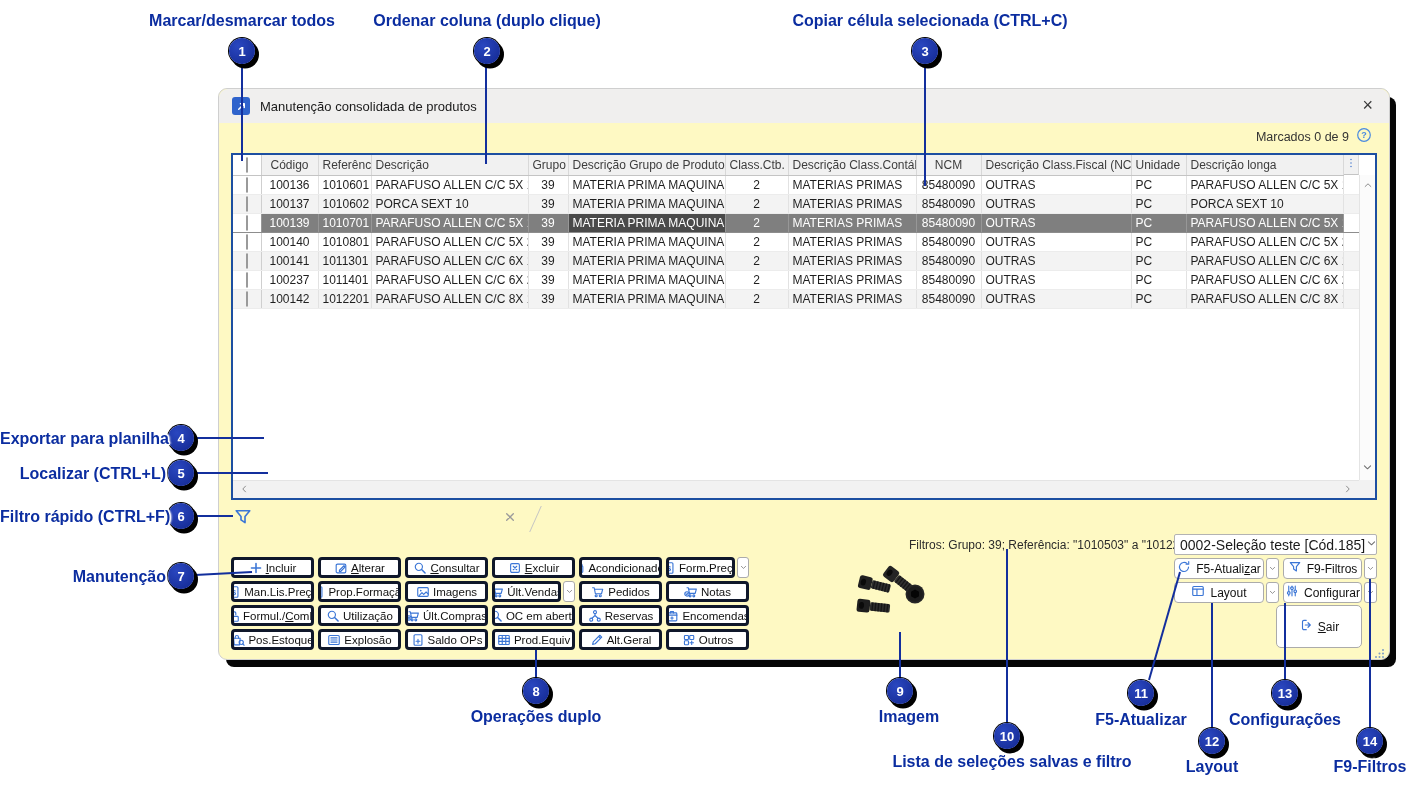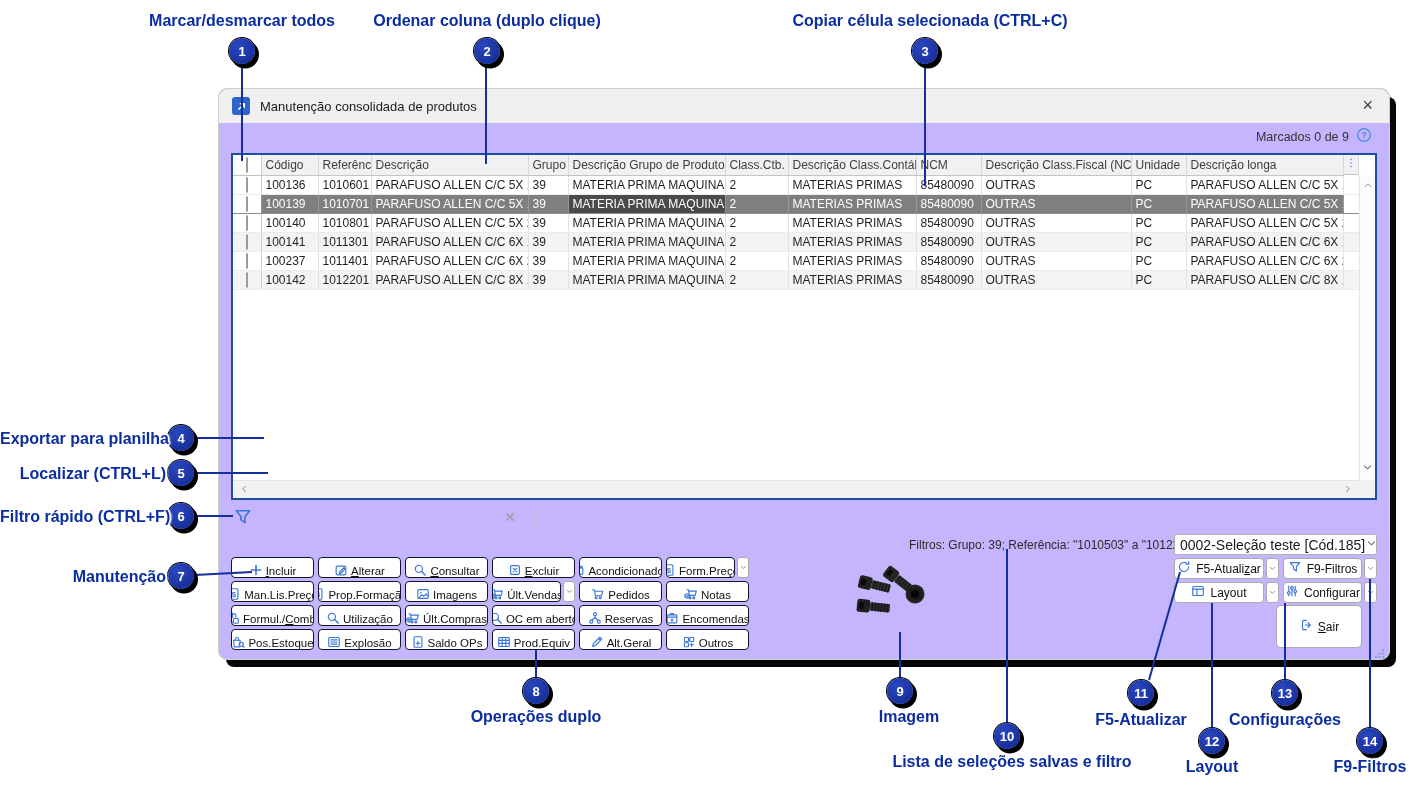--- a/index.html
+++ b/index.html
@@ -1,20 +1,20 @@
 <!DOCTYPE html>
 <html><head>
 <meta charset="utf-8">
 <style>
   html,body{margin:0;padding:0;}
   body{width:1418px;height:793px;position:relative;overflow:hidden;background:#fff;
        font-family:"Liberation Sans","DejaVu Sans",sans-serif;}
 
   
-  .window{position:absolute;left:218px;top:88px;width:1170px;height:570px;background:#c4b5fd;
+  .window{position:absolute;left:218px;top:88px;width:1170px;height:570px;background:#fef9c3;
           border:1px solid #cfcfcf;border-radius:9px;box-shadow:7px 8px 0 -1px #060606;z-index:1;}
   .titlebar{position:absolute;left:0;top:0;right:0;height:34px;background:#f0efee;
             border-radius:9px 9px 0 0;display:flex;align-items:center;}
   .title-icon{margin-left:13px;width:18px;height:18px;background:#2f63cc;border-radius:3px;
               display:flex;align-items:center;justify-content:center;}
   .title-text{margin-left:10px;font-size:13px;color:#1b1b1b;}
   .close-btn{position:absolute;right:16px;top:6px;font-size:18px;color:#3a3a3a;line-height:20px;}
   .marcados{position:absolute;right:40px;top:41px;font-size:12.5px;color:#333;}
   .help{position:absolute;right:17px;top:38px;width:16px;height:16px;}
 
@@ -26,21 +26,21 @@
            border-right:1px solid #d8d8d8;border-bottom:1px solid #c4c4c4;white-space:nowrap;
            overflow:hidden;box-sizing:border-box;}
   .grid td{height:19px;padding:0 4px;border-right:1px solid #e2e2e2;border-bottom:1px solid #ececec;
            color:#1f1f1f;white-space:nowrap;overflow:hidden;box-sizing:border-box;}
   .grid tr.odd td{background:#f3f3f3;}
   .grid td.col-checkbox,.grid th.col-checkbox{background:#fff;border-right:1px solid #cfcfcf;}
   .grid tr.selected td{background:#7f7f7f;color:#fff;border-right-color:#979797;border-bottom-color:#8d8d8d;}
   .grid tr.selected td.cell-selected{background:#4a4a4a;}
   .grid tr.selected td.col-checkbox{background:#fff;}
   .grid td.col-options,.grid tr.selected td.col-options{background:#fff;border-right:none;}
-  .al-r{text-align:left;} .al-l{text-align:left;} .al-c{text-align:center;}
+  .al-r{text-align:center;} .al-l{text-align:left;} .al-c{text-align:center;}
   .checkbox{width:13px;height:13px;border:1px solid #9a9a9a;border-radius:2px;background:#fff;margin:0 auto;}
   .vscroll{position:absolute;top:20px;right:0;width:16px;bottom:18px;background:#fbfbfb;
            border-left:1px solid #e4e4e4;display:flex;flex-direction:column;justify-content:space-between;
            align-items:center;padding:2px 0;box-sizing:border-box;}
   .hscroll{position:absolute;left:0;right:16px;bottom:0;height:18px;background:#f2f2f2;
            border-top:1px solid #e4e4e4;display:flex;justify-content:space-between;align-items:center;
            padding:0 5px;box-sizing:border-box;}
   .sb-corner{position:absolute;right:0;bottom:0;width:16px;height:18px;background:#f2f2f2;}
   .opts-head{display:flex;align-items:center;justify-content:center;}
 
@@ -50,22 +50,22 @@
                 border-radius:2px;font-size:12px;color:#333;padding:0 8px;box-sizing:border-box;
                 font-family:"Liberation Sans","DejaVu Sans",sans-serif;outline:none;}
   .filter-input::placeholder{color:#9e9e9e;}
   .filter-clear{position:absolute;left:284px;top:421px;width:16px;height:16px;}
   .tab-slash{position:absolute;left:302px;top:417px;height:26px;width:14px;
              border-right:1px solid #c4c4c4;transform:skewX(-24deg);}
 
   
   #actions-grid{position:absolute;left:12px;top:468px;display:grid;
                 grid-template-columns:repeat(6,83px);grid-auto-rows:21px;column-gap:4px;row-gap:3px;}
-  .abtn{display:flex;align-items:flex-end;justify-content:center;gap:3px;background:#fff;
-        border:1px solid #0f172a;border-radius:4px;font-size:11.5px;color:#111;height:21px;
+  .abtn{display:flex;align-items:center;justify-content:center;gap:3px;background:#fff;
+        border:3px solid #0f172a;border-radius:4px;font-size:11.5px;color:#111;height:21px;
         box-sizing:border-box;white-space:nowrap;overflow:hidden;padding:0 2px;}
   .abtn .bicon{display:flex;flex:none;}
   .btn-wrap{display:flex;gap:2px;}
   .btn-wrap .abtn{flex:1;min-width:0;}
   .mini{width:12px;flex:none;display:flex;align-items:center;justify-content:center;background:#fff;
         border:1px solid #ababab;border-radius:3px;box-sizing:border-box;}
   .mini svg,.rp-mini svg{width:9px;height:9px;}
   u{text-decoration:underline;}
 
   
@@ -166,20 +166,35 @@
             <td class="al-l">1010601</td>
             <td class="al-l">PARAFUSO ALLEN C/C  5X 10</td>
             <td class="al-r">39</td>
             <td class="al-l">MATERIA PRIMA MAQUINA</td>
             <td class="al-r">2</td>
             <td class="al-l">MATERIAS PRIMAS</td>
             <td class="al-r">85480090</td>
             <td class="al-l">OUTRAS</td>
             <td class="al-l">PC</td>
             <td class="al-l">PARAFUSO ALLEN C/C  5X 10</td>
+            <td class="col-options"></td>
+          </tr>
+          <tr class="odd">
+            <td class="col-checkbox al-c"><span class="checkbox"></span></td>
+            <td class="al-r">100137</td>
+            <td class="al-l">1010602</td>
+            <td class="al-l">PORCA SEXT 10</td>
+            <td class="al-r">39</td>
+            <td class="al-l">MATERIA PRIMA MAQUINA</td>
+            <td class="al-r">2</td>
+            <td class="al-l">MATERIAS PRIMAS</td>
+            <td class="al-r">85480090</td>
+            <td class="al-l">OUTRAS</td>
+            <td class="al-l">PC</td>
+            <td class="al-l">PORCA SEXT 10</td>
             <td class="col-options"></td>
           </tr>
           <tr class="odd selected">
             <td class="col-checkbox al-c"><span class="checkbox"></span></td>
             <td class="al-r">100139</td>
             <td class="al-l">1010701</td>
             <td class="al-l">PARAFUSO ALLEN C/C  5X 16</td>
             <td class="al-r">39</td>
             <td class="al-l cell-selected">MATERIA PRIMA MAQUINA</td>
             <td class="al-r">2</td>

